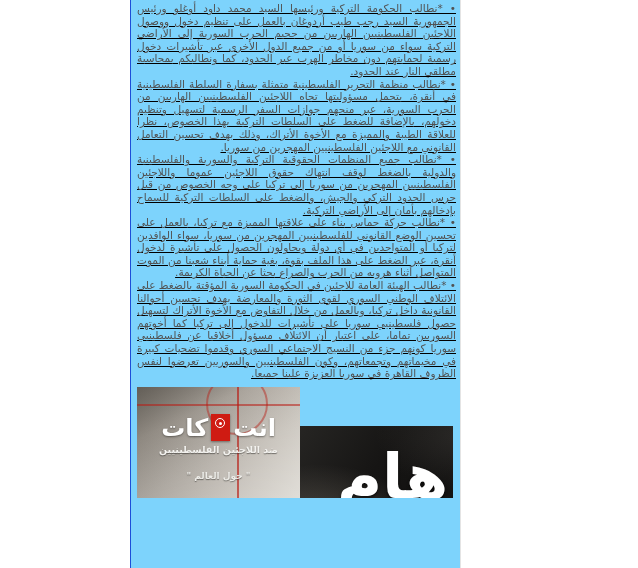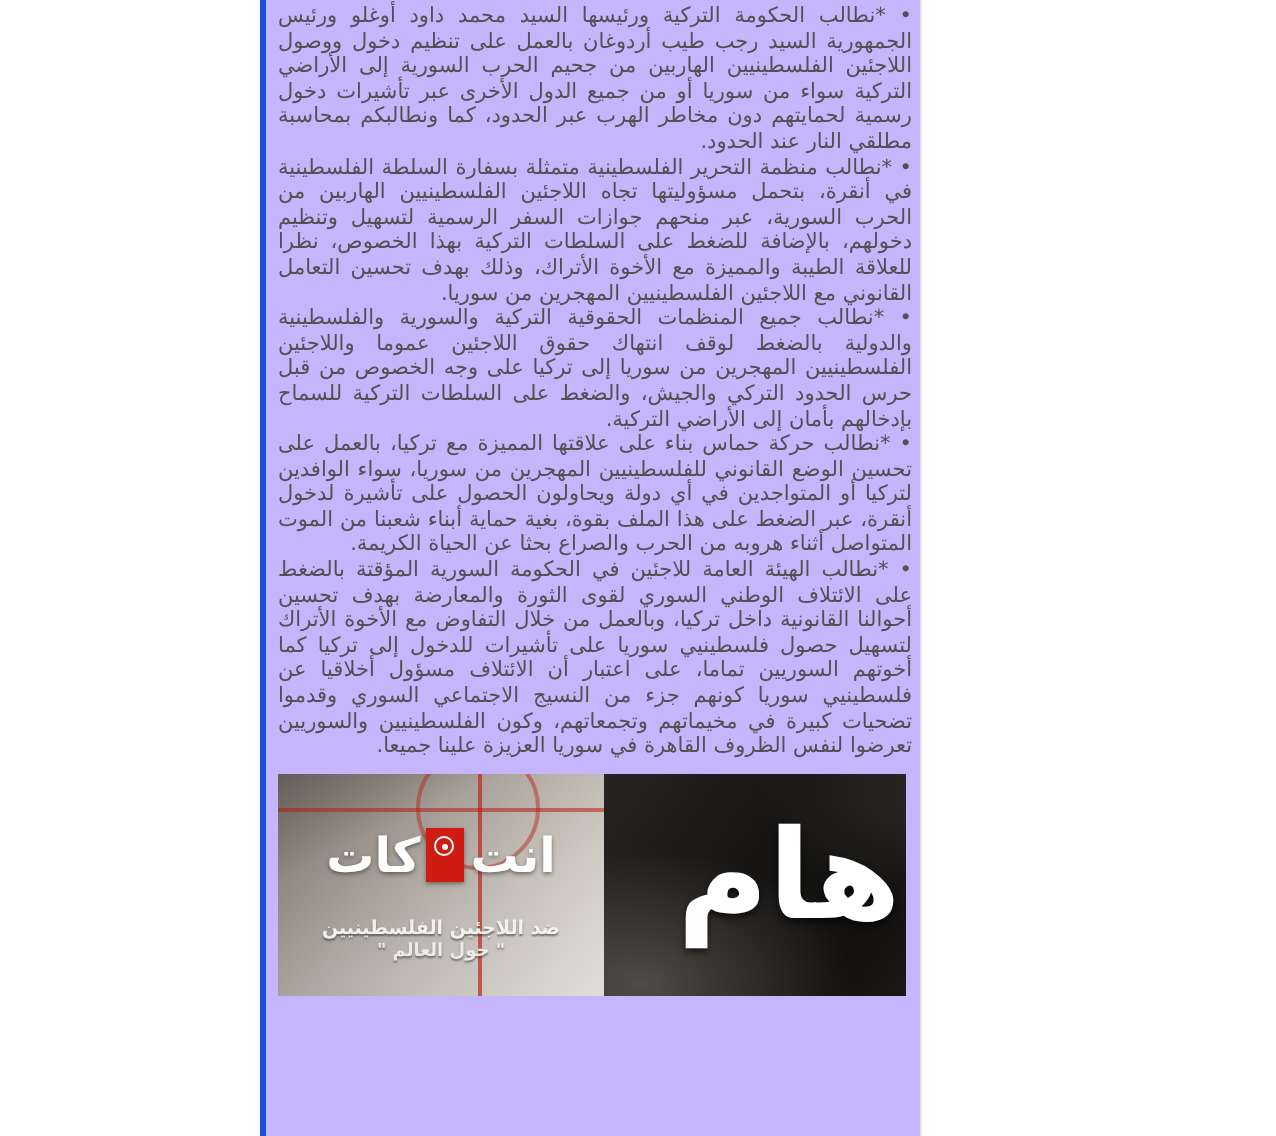--- a/index.html
+++ b/index.html
@@ -7,24 +7,25 @@
     width:638px;height:568px;
     background:#ffffff;
     overflow:hidden;
     font-family:"DejaVu Sans",sans-serif;
     position:relative;
   }
   .content-column{
     position:absolute;
     left:130px;top:0;
     width:331px;height:568px;
-    border-left:3px solid #1d4ed8;
+    border-left:1px solid #1d4ed8;
     border-right:1px solid #e4e4e4;
     box-sizing:border-box;
-    background:#c4b5fd;
+    background:#7dd3fc;
+    text-decoration:underline;
   }
   .demands-text{
     direction:rtl;
     unicode-bidi:embed;
     text-align:justify;
     text-align-last:right;
     font-size:10.5px;
     line-height:12.6px;
     color:#515151;
     padding:2px 4px 0 6px;
@@ -77,38 +78,38 @@
   .target-square .ring{
     position:absolute;left:4px;top:4px;width:10px;height:10px;
     border:1.5px solid #ffffff;border-radius:50%;
     box-sizing:border-box;
   }
   .target-square .dot{
     position:absolute;left:8px;top:8px;width:3px;height:3px;
     background:#ffffff;border-radius:50%;
   }
   .violations-subtitle{
-    position:absolute;top:72px;left:0;right:0;
+    position:absolute;top:57px;left:0;right:0;
     direction:rtl;text-align:center;
     color:#f3f2ef;font-weight:bold;font-size:9.5px;
     text-shadow:0 1px 1px rgba(40,38,34,0.55);
   }
   .violations-tagline{
     position:absolute;top:84px;left:0;right:0;
     direction:rtl;text-align:center;
     color:#edece8;font-weight:bold;font-size:9px;
     text-shadow:0 1px 1px rgba(40,38,34,0.5);
   }
   .poster-important{
     width:185px;
     background:
       radial-gradient(ellipse at 10% 95%, rgba(125,118,108,0.55) 0%, rgba(125,118,108,0) 45%),
       radial-gradient(ellipse at 95% 8%, rgba(95,92,88,0.35) 0%, rgba(95,92,88,0) 40%),
       linear-gradient(125deg, #262523 0%, #161514 40%, #121110 70%, #201f1d 100%);
-    display:flex;align-items:center;justify-content:center;
+    display:flex;align-items:center;justify-content:center;margin-top:39px;
   }
   .important-word{
     color:#ffffff;font-weight:bold;
     font-size:62px;line-height:1;
     direction:rtl;
     margin-top:-8px;
     text-shadow:0 2px 3px rgba(0,0,0,0.6);
   }
 </style>
 </head>

